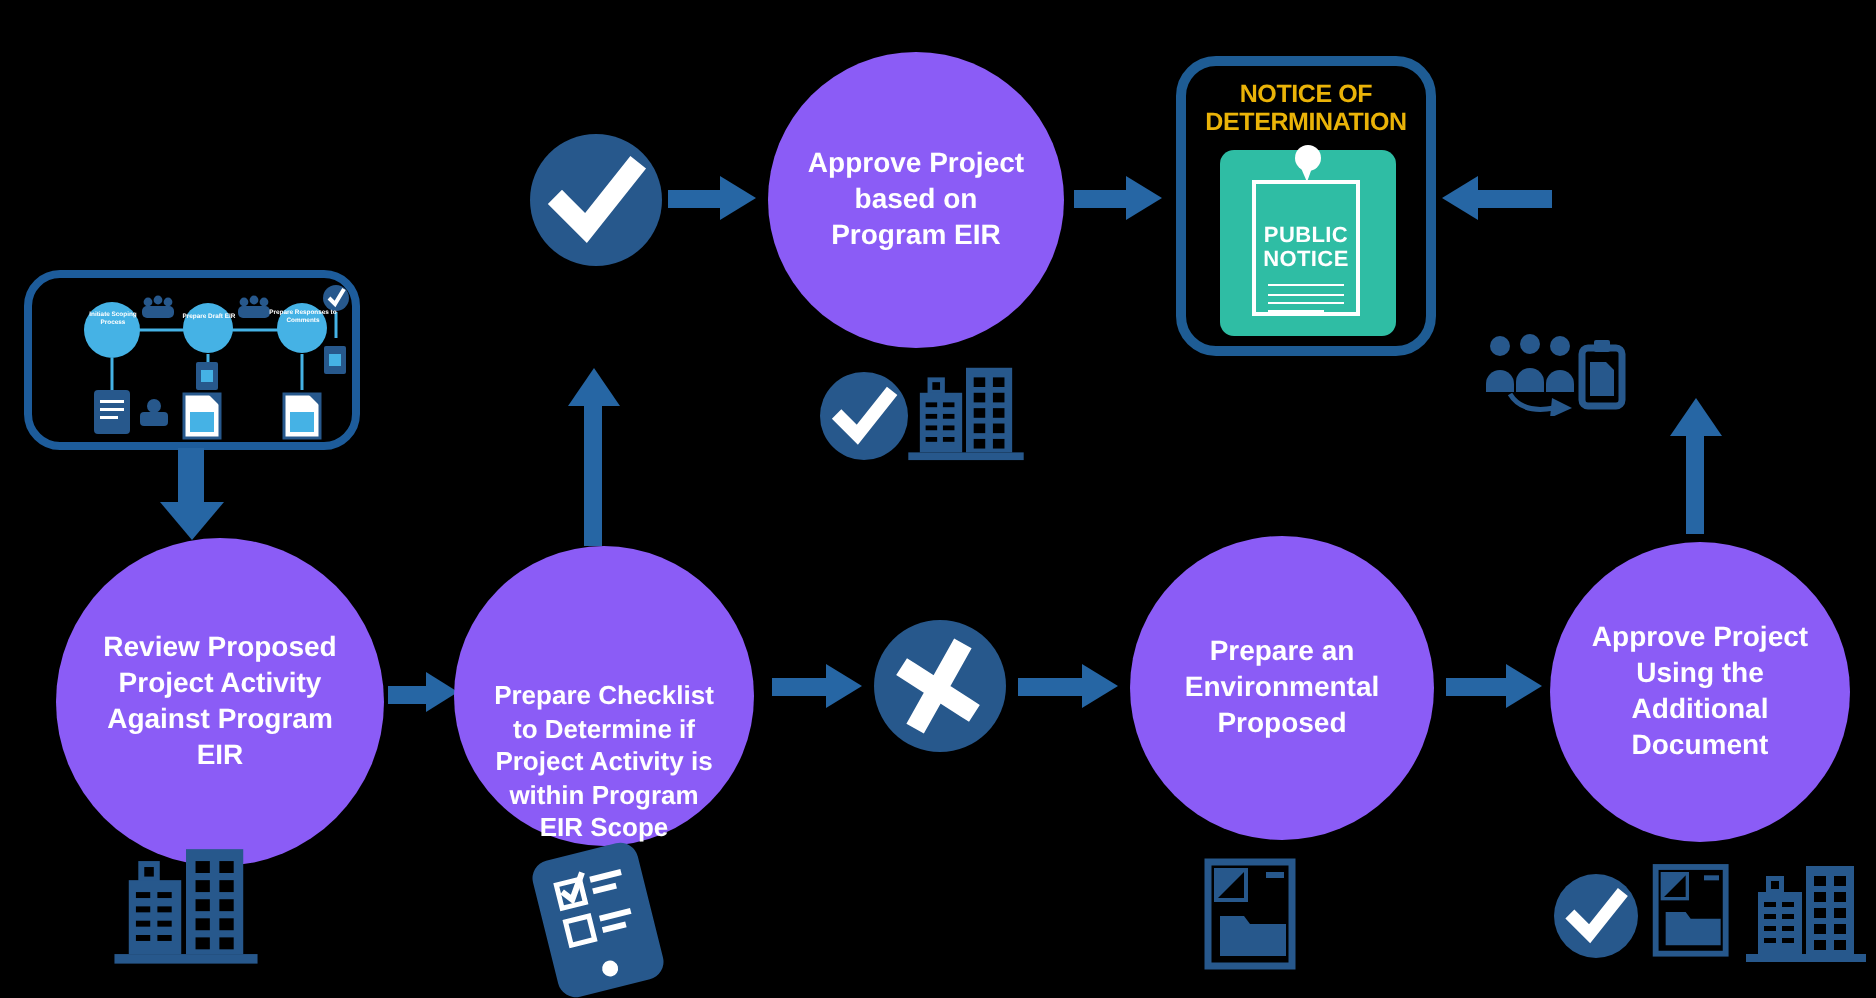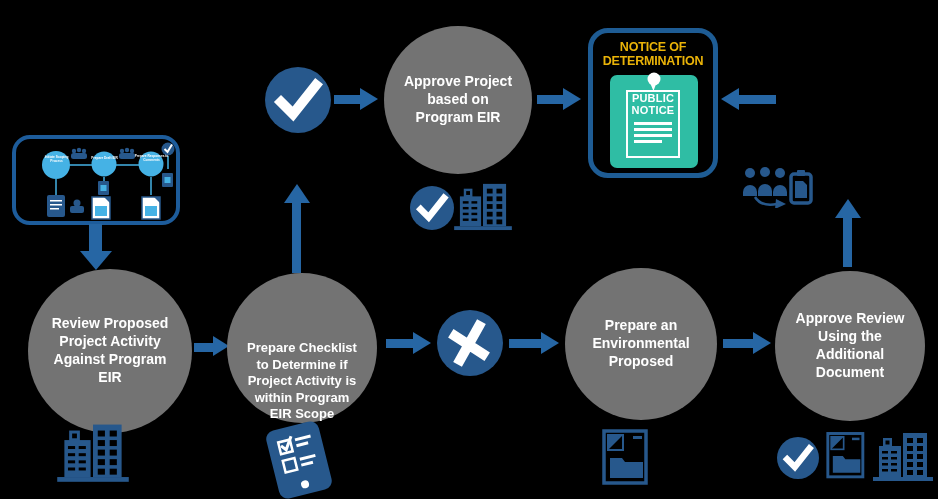--- a/index.html
+++ b/index.html
@@ -1,36 +1,36 @@
 <!DOCTYPE html>
 <html><head>
 <meta charset="utf-8">
 <style>
   html,body{margin:0;padding:0;background:#000;}
   .canvas{position:relative;width:938px;height:499px;background:#000;overflow:hidden;
           font-family:"Liberation Sans",sans-serif;}
-  .circle{position:absolute;border-radius:50%;background:#737373;color:#fff;font-weight:bold;
+  .circle{position:absolute;border-radius:50%;background:#8b5cf6;color:#fff;font-weight:bold;
           display:flex;align-items:center;justify-content:center;text-align:center;
           font-size:14px;line-height:1.28;box-sizing:border-box;}
   .circle.teal{background:#2FBDA4;}
   .shaft{position:absolute;background:#2666A4;}
   .tri{position:absolute;width:0;height:0;}
   .tri.right{border-top:11px solid transparent;border-bottom:11px solid transparent;border-left:18px solid #2666A4;}
   .tri.left{border-top:11px solid transparent;border-bottom:11px solid transparent;border-right:18px solid #2666A4;}
   .tri.up{border-left:13px solid transparent;border-right:13px solid transparent;border-bottom:19px solid #2666A4;}
   .tri.down{border-left:16px solid transparent;border-right:16px solid transparent;border-top:19px solid #2666A4;}
   .icon{position:absolute;}
   .notice-box{position:absolute;left:588px;top:28px;width:130px;height:150px;box-sizing:border-box;
               border:5px solid #1E5C94;border-radius:20px;}
   .notice-title{margin-top:7px;text-align:center;color:#eab308;font-weight:bold;font-size:12.5px;
                 line-height:1.15;letter-spacing:-0.2px;}
   .notice-panel{position:absolute;left:17px;top:42px;width:88px;height:93px;background:#2FBDA4;border-radius:7px;}
   .notice-paper{position:absolute;left:16px;top:15px;width:54px;height:68px;box-sizing:border-box;
                 border:2.5px solid #fff;display:flex;flex-direction:column;align-items:center;}
-  .notice-paper-text{margin-top:0;color:#fff;font-weight:bold;font-size:11px;line-height:1.1;
+  .notice-paper-text{margin-top:20px;color:#fff;font-weight:bold;font-size:11px;line-height:1.1;
                      text-align:center;letter-spacing:0.2px;width:44px;}
   .paper-line{width:38px;height:2.5px;background:#fff;margin-top:3.5px;}
   .mini-box{position:absolute;left:12px;top:135px;width:168px;height:90px;box-sizing:border-box;
             border:4px solid #1D5C9B;border-radius:18px;}
   .mini-label{position:absolute;color:#fff;font-weight:bold;font-size:3.2px;line-height:1.15;text-align:center;}
 </style>
 </head>
 <body>
 
 <div class="canvas">
@@ -155,21 +155,21 @@
   <div class="circle" style="left:227px;top:273px;width:150px;height:150px;padding:0 17px;font-size:13px;align-items:flex-end;">
     <span>Prepare Checklist to Determine if Project Activity is within Program EIR Scope</span>
   </div>
   <div class="circle" style="left:384px;top:26px;width:148px;height:148px;padding:0 16px;">
     <span>Approve Project based on Program EIR</span>
   </div>
   <div class="circle" style="left:565px;top:268px;width:152px;height:152px;padding:0 14px;">
     <span>Prepare an Environmental Proposed</span>
   </div>
   <div class="circle" style="left:775px;top:271px;width:150px;height:150px;padding:0 19px;">
-    <span>Approve Review Using the Additional Document</span>
+    <span>Approve Project Using the Additional Document</span>
   </div>
 
   <div class="notice-box">
     <div class="notice-title">NOTICE OF DETERMINATION</div>
     <div class="notice-panel">
       <svg style="position:absolute;left:36px;top:-3px;" width="16" height="22" viewBox="0 0 16 22">
         <circle cx="8" cy="7" r="6.5" fill="#fff"></circle>
         <path d="M4.5 12 L7.5 19 L10 12 Z" fill="#fff"></path>
       </svg>
       <div class="notice-paper" style="margin-top:0;position:absolute;">

